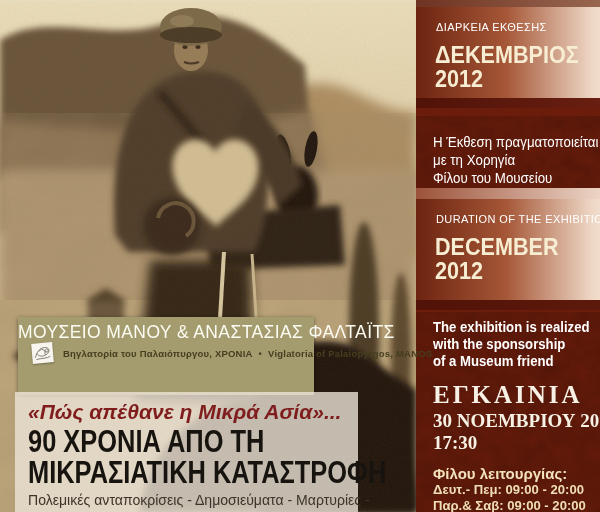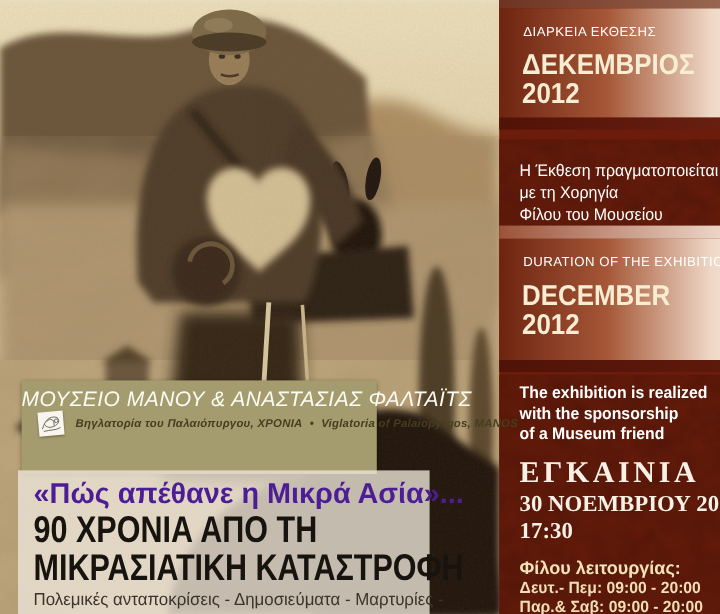--- a/index.html
+++ b/index.html
@@ -31,33 +31,33 @@
            transform:scaleX(.94);transform-origin:0 0;white-space:nowrap;}
   .opening{position:absolute;left:17px;top:70px;color:#f6f1e4;font-family:"Liberation Serif",serif;white-space:nowrap;}
   .opening .otitle{font-size:25px;font-weight:bold;letter-spacing:3px;line-height:26px;}
   .opening .odate{font-size:19px;font-weight:bold;margin-top:2px;line-height:22px;}
   .opening .otime{font-size:19px;font-weight:bold;line-height:22px;}
   .hours{position:absolute;left:17px;top:153px;white-space:nowrap;}
   .hours .htitle{color:#f3e3bb;font-size:15px;font-weight:bold;line-height:17px;}
   .hours .hline{color:#f0dfb6;font-size:13.5px;font-weight:bold;line-height:15.5px;transform:scaleX(.97);transform-origin:0 0;}
   
   .band{position:absolute;left:18px;top:317px;width:296px;height:78px;background:#a49c6e;
-        box-shadow:0 1px 4px rgba(0,0,0,.45);font-style:italic;}
+        box-shadow:0 1px 4px rgba(0,0,0,.45);}
   .band-name{color:#fcfcf3;font-size:17.5px;line-height:18px;text-align:center;letter-spacing:.4px;white-space:nowrap;}
   .band-name.gr{margin-top:6px;}
   .band-sub{display:flex;align-items:center;margin:2px 0 0 14px;}
   .band-logo{flex:0 0 auto;width:21px;height:20px;background:#f7f5ed;transform:rotate(-5deg);
              box-shadow:0 1px 2px rgba(0,0,0,.35);margin-right:10px;}
   .band-logo svg{display:block;width:100%;height:100%;}
   .band-loc{font-size:9.5px;font-weight:bold;color:#453e20;letter-spacing:.2px;white-space:nowrap;}
   .band-loc .dot{padding:0 6px;}
   
   .overlay{position:absolute;left:15px;top:392px;width:318px;height:120px;
            background:rgba(236,227,215,.8);padding:6px 12px 0 13px;box-sizing:content-box;}
-  .quote{font-size:24px;font-weight:bold;color:#4c1d95;line-height:28px;white-space:nowrap;}
+  .quote{font-size:21px;font-weight:bold;font-style:italic;color:#7f1d1d;line-height:28px;white-space:nowrap;}
   .headline{font-size:31px;font-weight:800;color:#17140f;line-height:31px;letter-spacing:0;
             transform:scaleX(.82);transform-origin:0 0;white-space:nowrap;}
   .subline{font-size:14.5px;color:#3c342a;line-height:16px;margin-top:4px;white-space:nowrap;
            transform:scaleX(.97);transform-origin:0 0;}
 </style>
 </head>
 <body>
 
 <div class="stage">
 

